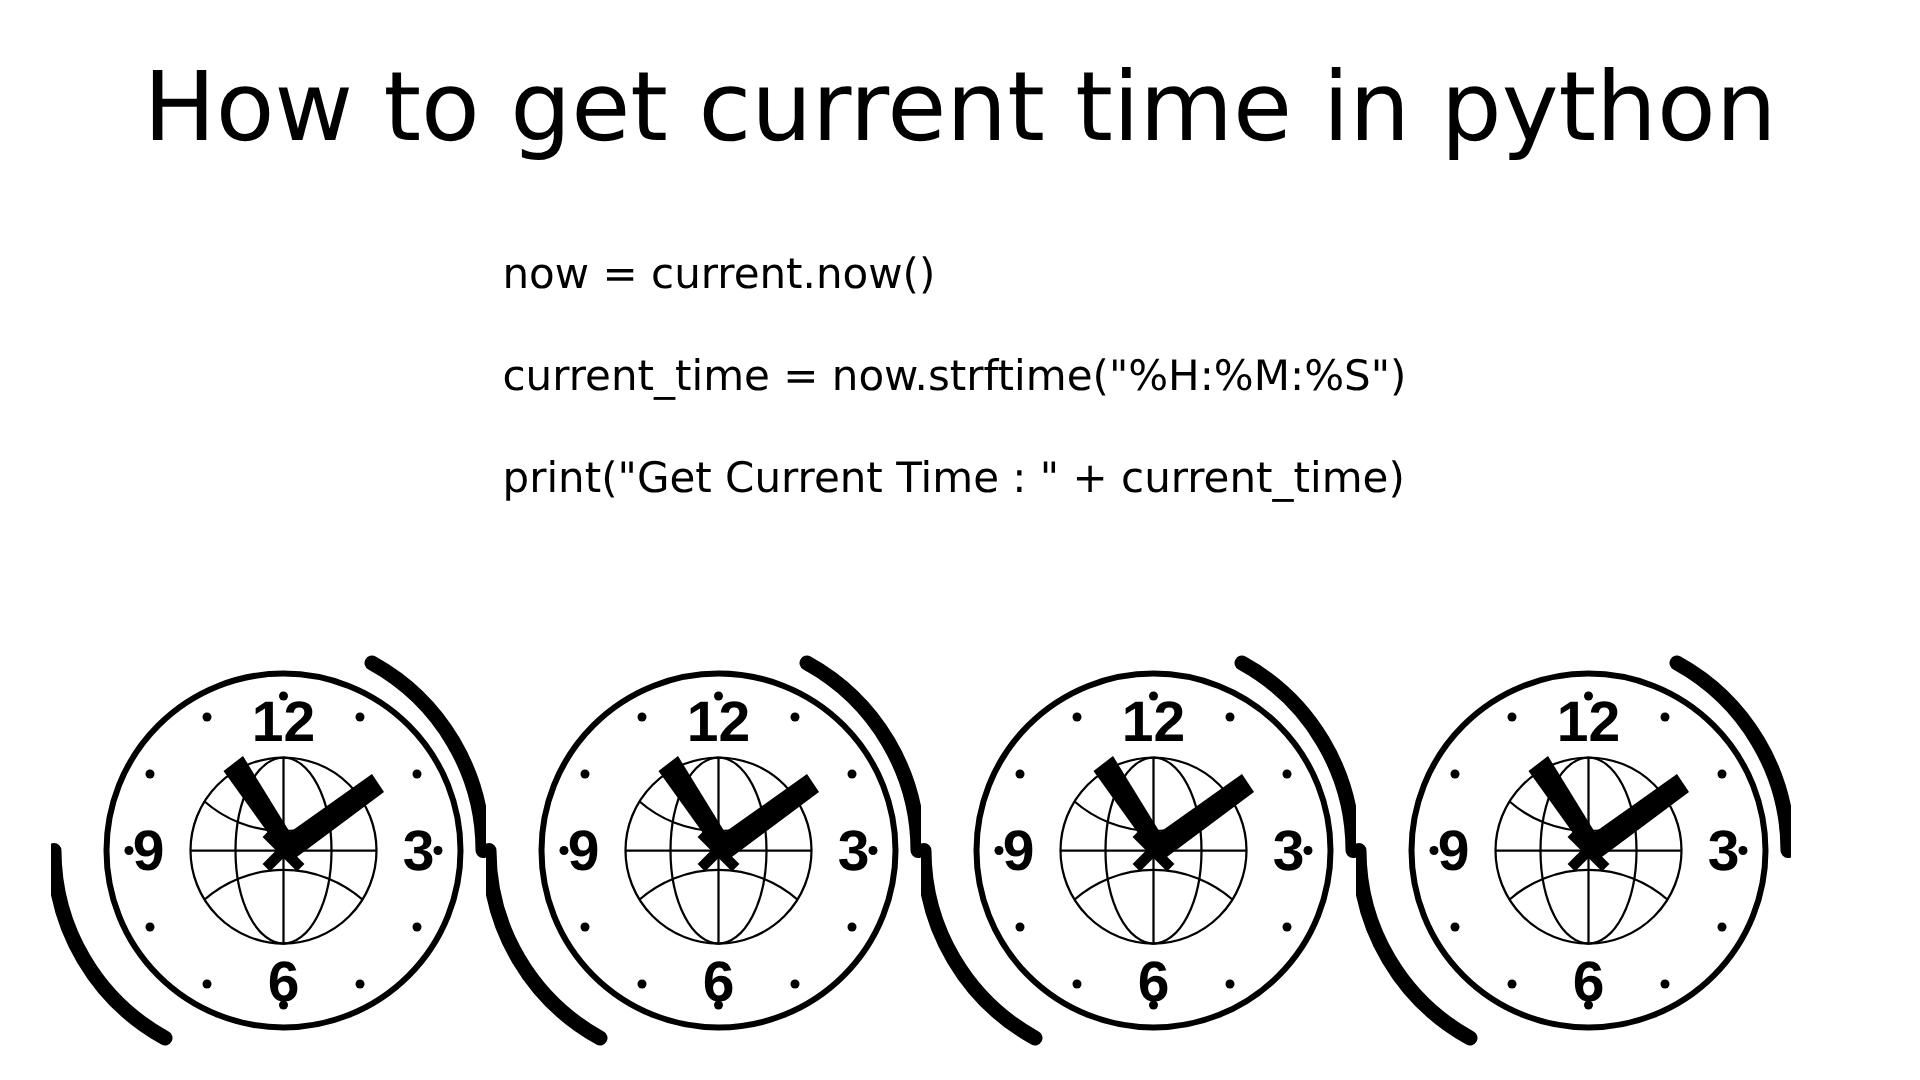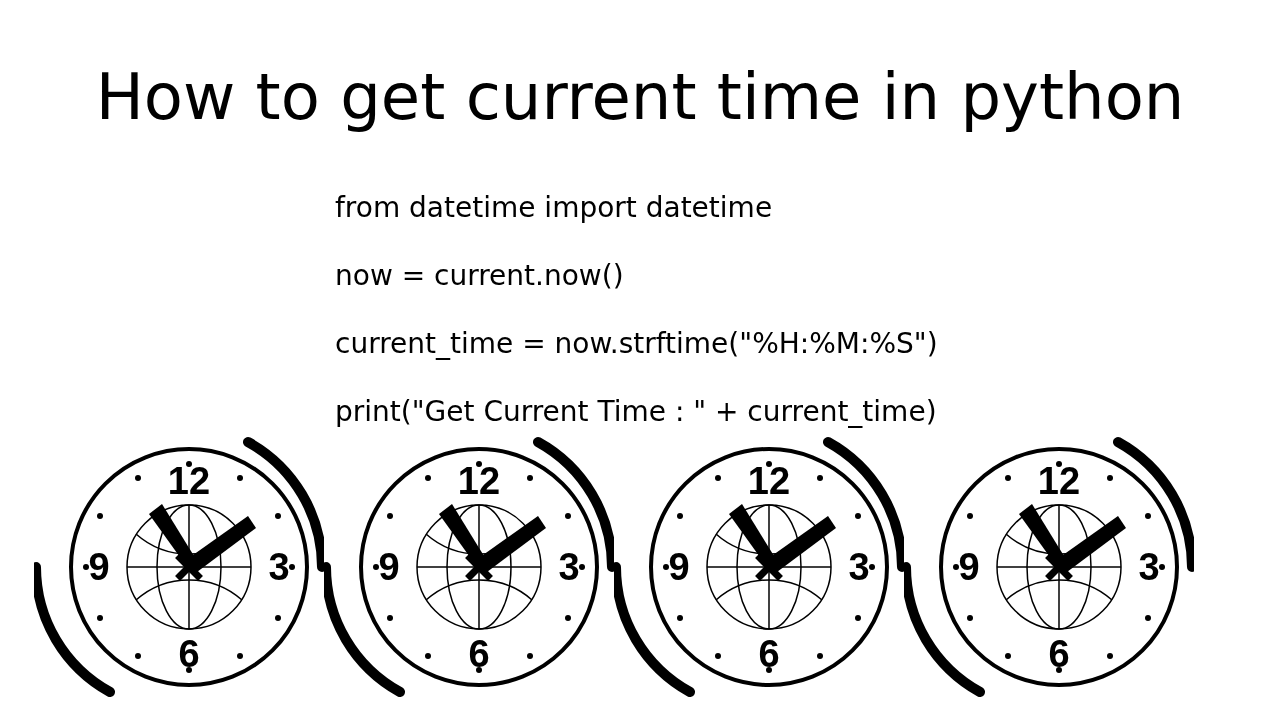--- a/index.html
+++ b/index.html
@@ -9,21 +9,21 @@
     background: #ffffff;
     font-family: "DejaVu Sans", "Liberation Sans", Arial, sans-serif;
     overflow: hidden;
     position: relative;
   }
   .title {
     font-size: 64px;
     font-weight: 400;
     text-align: center;
     letter-spacing: 0px;
-    padding-top: 60px;
+    padding-top: 35px;
     color: #000;
   }
   .code-block {
     margin-top: 60px;
     margin-left: 335px;
     font-size: 28px;
     color: #000;
     line-height: 1.0;
     font-weight: 400;
   }
@@ -47,21 +47,20 @@
     height: 290px;
     display: block;
   }
 </style>
 </head>
 <body>
 
 <h1 class="title">How to get current time in python</h1>
 
 <div class="code-block">
-  <div class="code-line">from datetime import datetime</div>
   <div class="code-line">now = current.now()</div>
   <div class="code-line">current_time = now.strftime("%H:%M:%S")</div>
   <div class="code-line">print("Get Current Time : " + current_time)</div>
 </div>
 
 <div class="clocks-row">
 
   <div class="clock-wrap">
     <svg class="clock-svg" viewBox="0 0 290 290">
 

